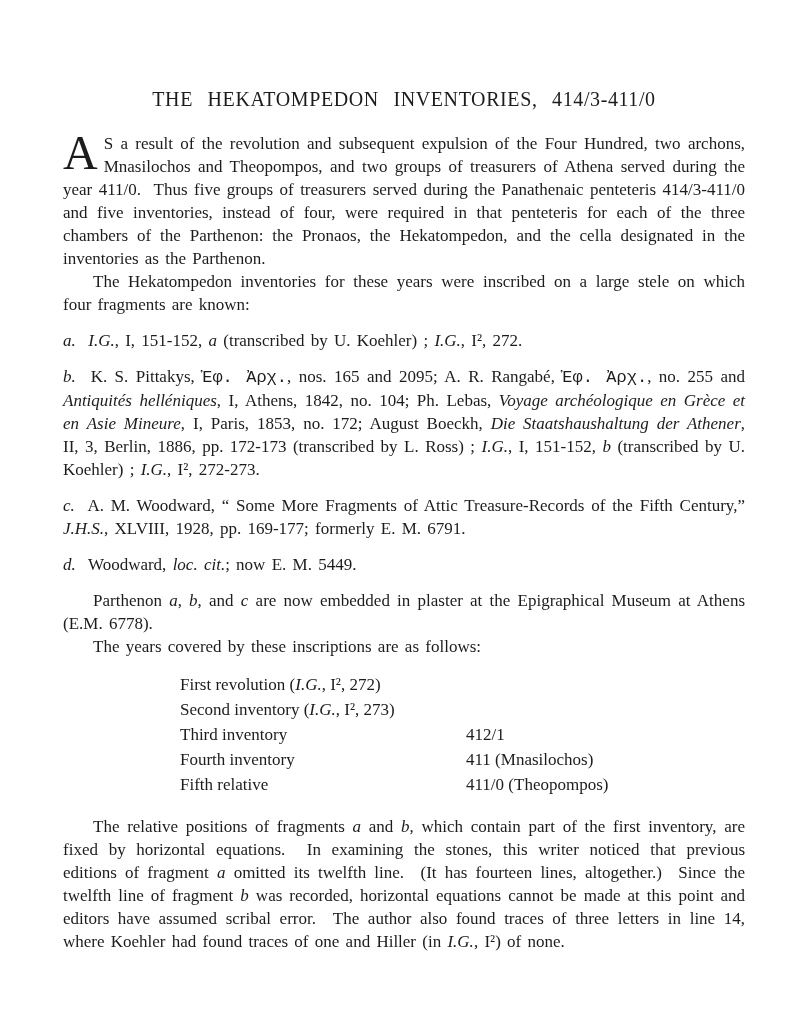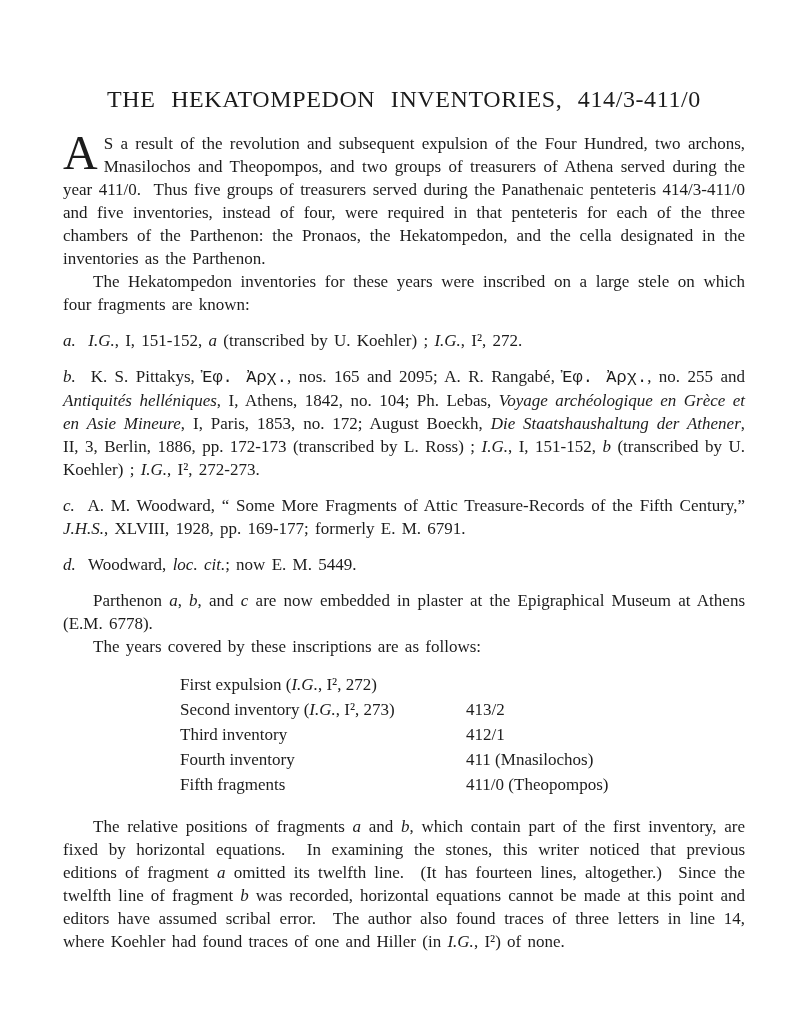--- a/index.html
+++ b/index.html
@@ -16,21 +16,21 @@
     position: absolute;
     left: 63px;
     top: 86px;
     width: 682px;
     font-size: 17px;
     line-height: 23px;
     text-align: justify;
     word-spacing: 2px;
   }
   h1.title {
-    font-size: 24px;
+    font-size: 20px;
     font-weight: normal;
     text-align: center;
     margin: 0 0 20px 0;
     letter-spacing: 0.6px;
     word-spacing: 9px;
     line-height: 26px;
     white-space: nowrap;
   }
   p { margin: 0; }
   .ind { text-indent: 30px; }
@@ -72,36 +72,35 @@
     <p class="mt"><span class="i">c.</span><span>&nbsp; A. M. Woodward, “ Some More Fragments of Attic Treasure-Records of the Fifth Century,” </span><span class="i">J.H.S.</span><span>, XLVIII, 1928, pp. 169-177; formerly E. M. 6791.</span></p>
 
     <p class="mt"><span class="i">d.</span><span>&nbsp; Woodward, </span><span class="i">loc. cit.</span><span>; now E. M. 5449.</span></p>
 
     <p class="ind mt"><span>Parthenon </span><span class="i">a</span><span>, </span><span class="i">b</span><span>, and </span><span class="i">c</span><span> are now embedded in plaster at the Epigraphical Museum at Athens (E.M. 6778).</span></p>
 
     <p class="ind"><span>The years covered by these inscriptions are as follows:</span></p>
 
     <div class="inv-table">
       <div class="t-row">
-        <span class="t-label"><span>First expulsion (</span><span class="i">I.G.</span><span>, I², 272)</span></span>
+        <span class="t-label"><span>First revolution (</span><span class="i">I.G.</span><span>, I², 272)</span></span>
       </div>
       <div class="t-row">
         <span class="t-label"><span>Second inventory (</span><span class="i">I.G.</span><span>, I², 273)</span></span>
-        <span class="t-year">413/2</span>
       </div>
       <div class="t-row">
         <span class="t-label"><span>Third inventory</span></span>
         <span class="t-year">412/1</span>
       </div>
       <div class="t-row">
         <span class="t-label"><span>Fourth inventory</span></span>
         <span class="t-year">411 (Mnasilochos)</span>
       </div>
       <div class="t-row">
-        <span class="t-label"><span>Fifth fragments</span></span>
+        <span class="t-label"><span>Fifth relative</span></span>
         <span class="t-year">411/0 (Theopompos)</span>
       </div>
     </div>
 
     <p class="ind closing"><span>The relative positions of fragments </span><span class="i">a</span><span> and </span><span class="i">b</span><span>, which contain part of the first inventory, are fixed by horizontal equations.&nbsp; In examining the stones, this writer noticed that previous editions of fragment </span><span class="i">a</span><span> omitted its twelfth line.&nbsp; (It has fourteen lines, altogether.)&nbsp; Since the twelfth line of fragment </span><span class="i">b</span><span> was recorded, horizontal equations cannot be made at this point and editors have assumed scribal error.&nbsp; The author also found traces of three letters in line 14, where Koehler had found traces of one and Hiller (in </span><span class="i">I.G.</span><span>, I²) of none.</span></p>
 
   </div>
 </div>
 
 </body></html>

